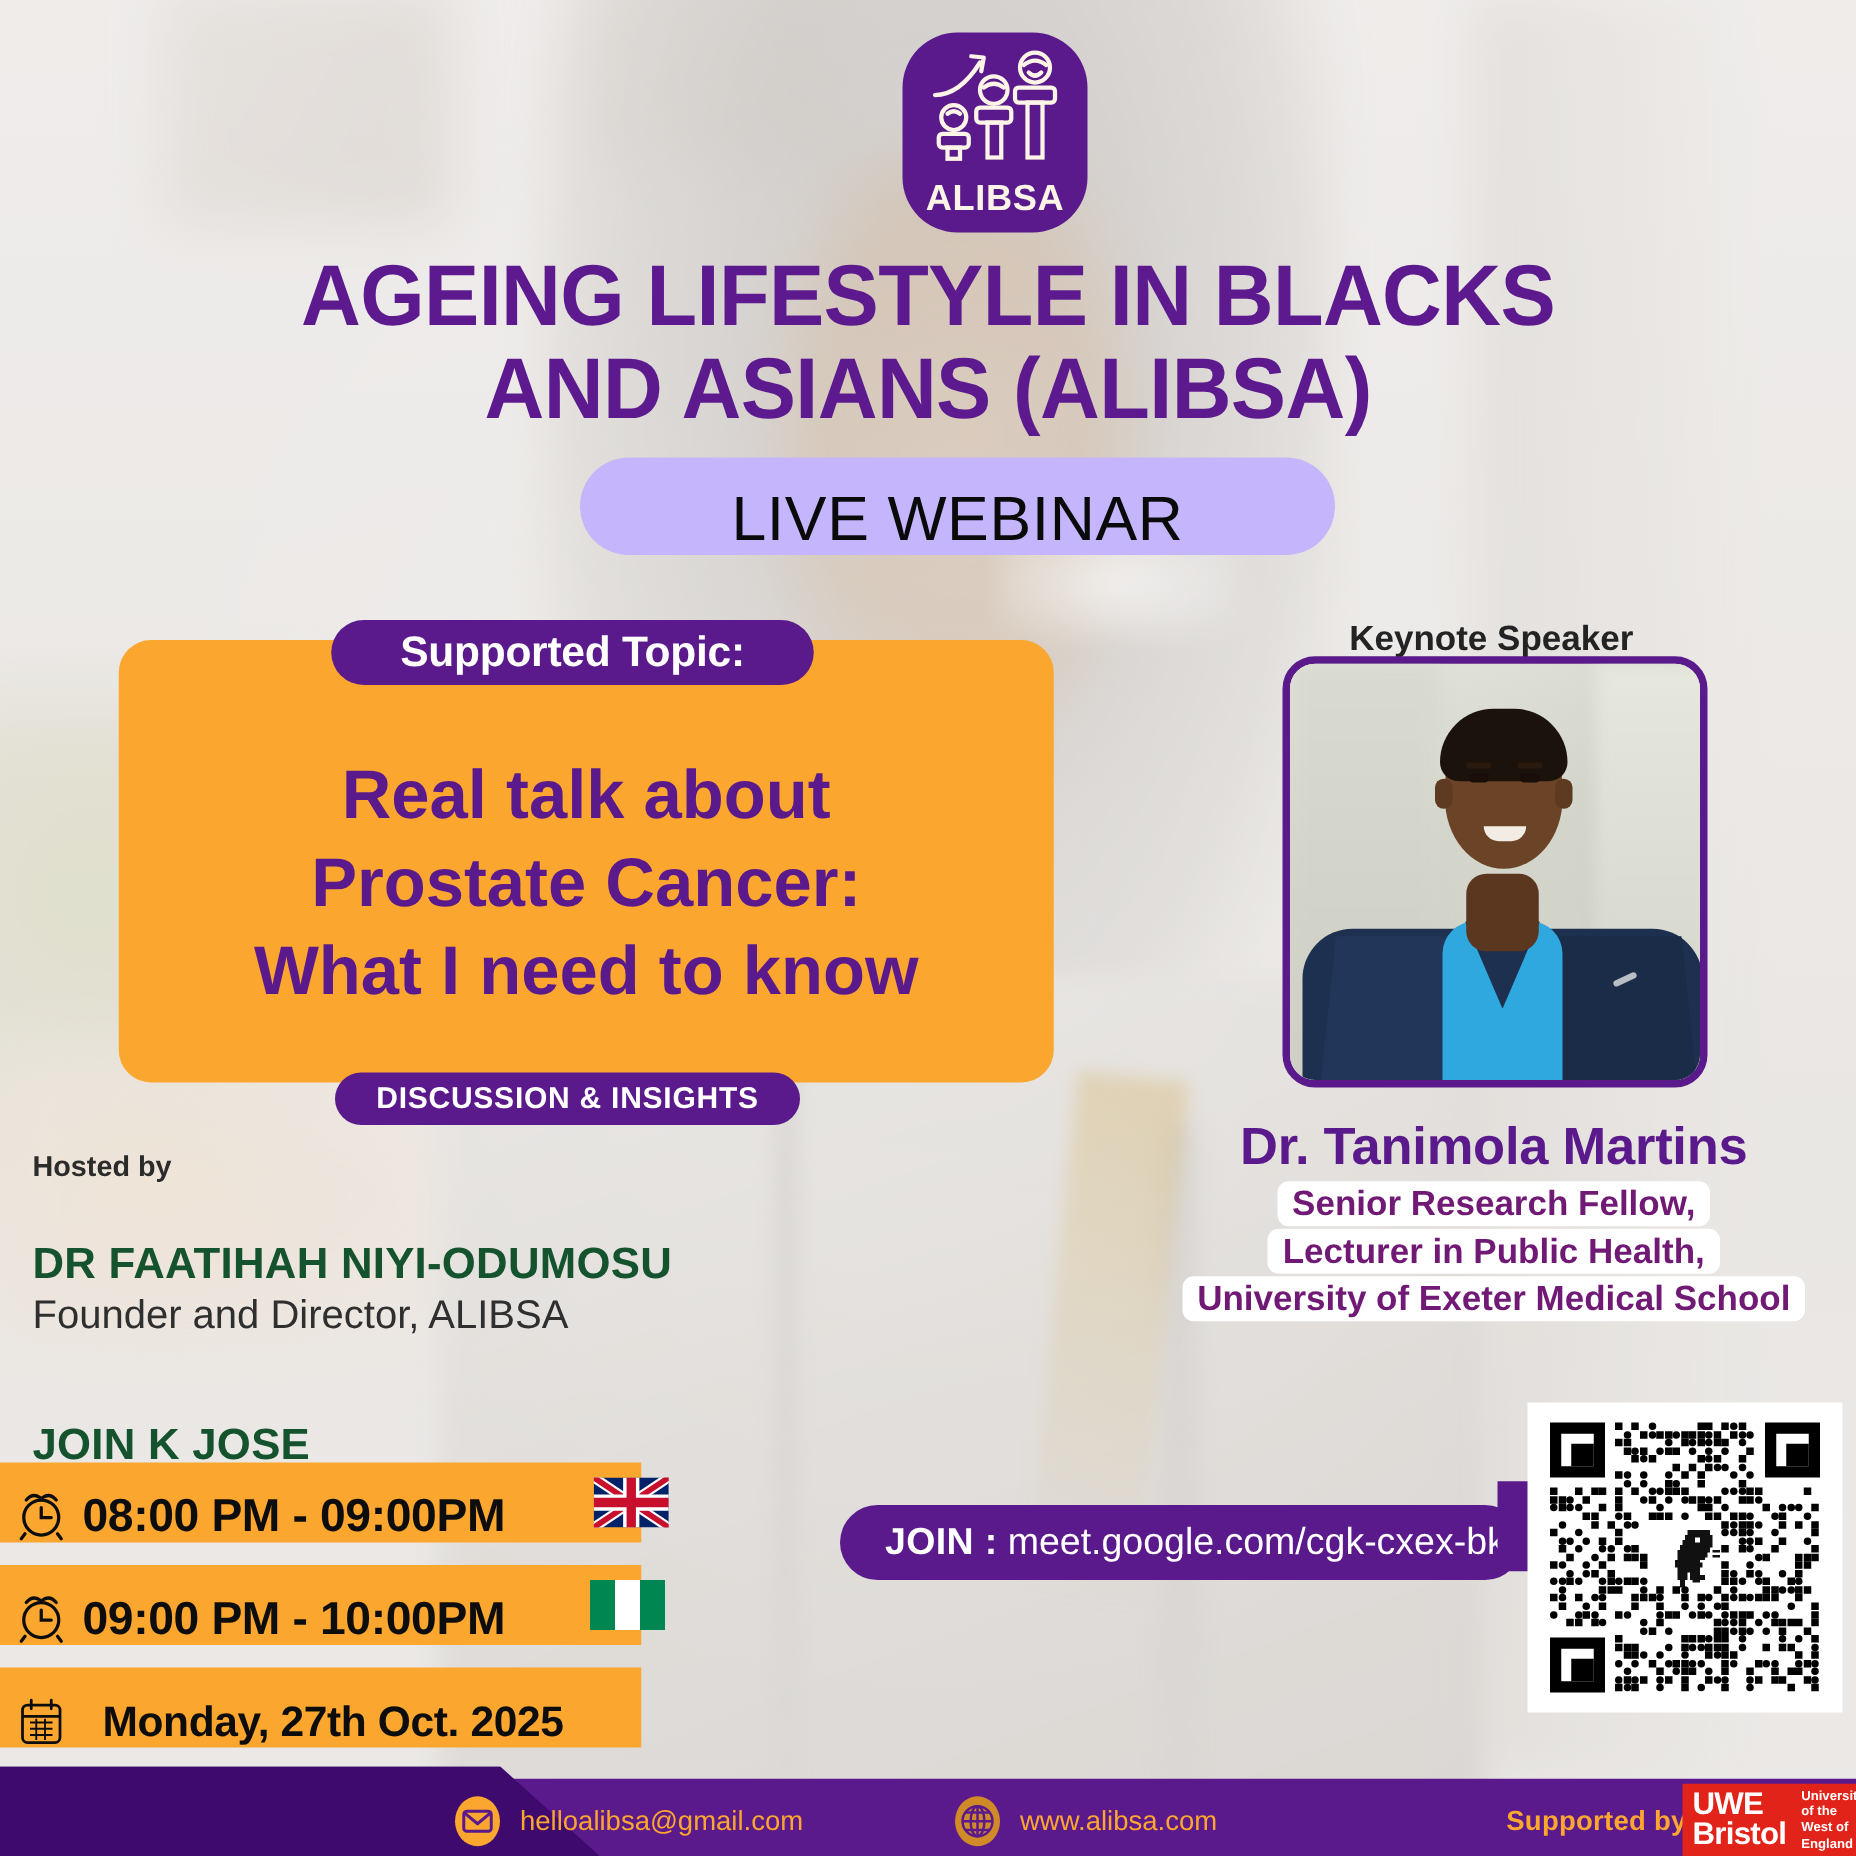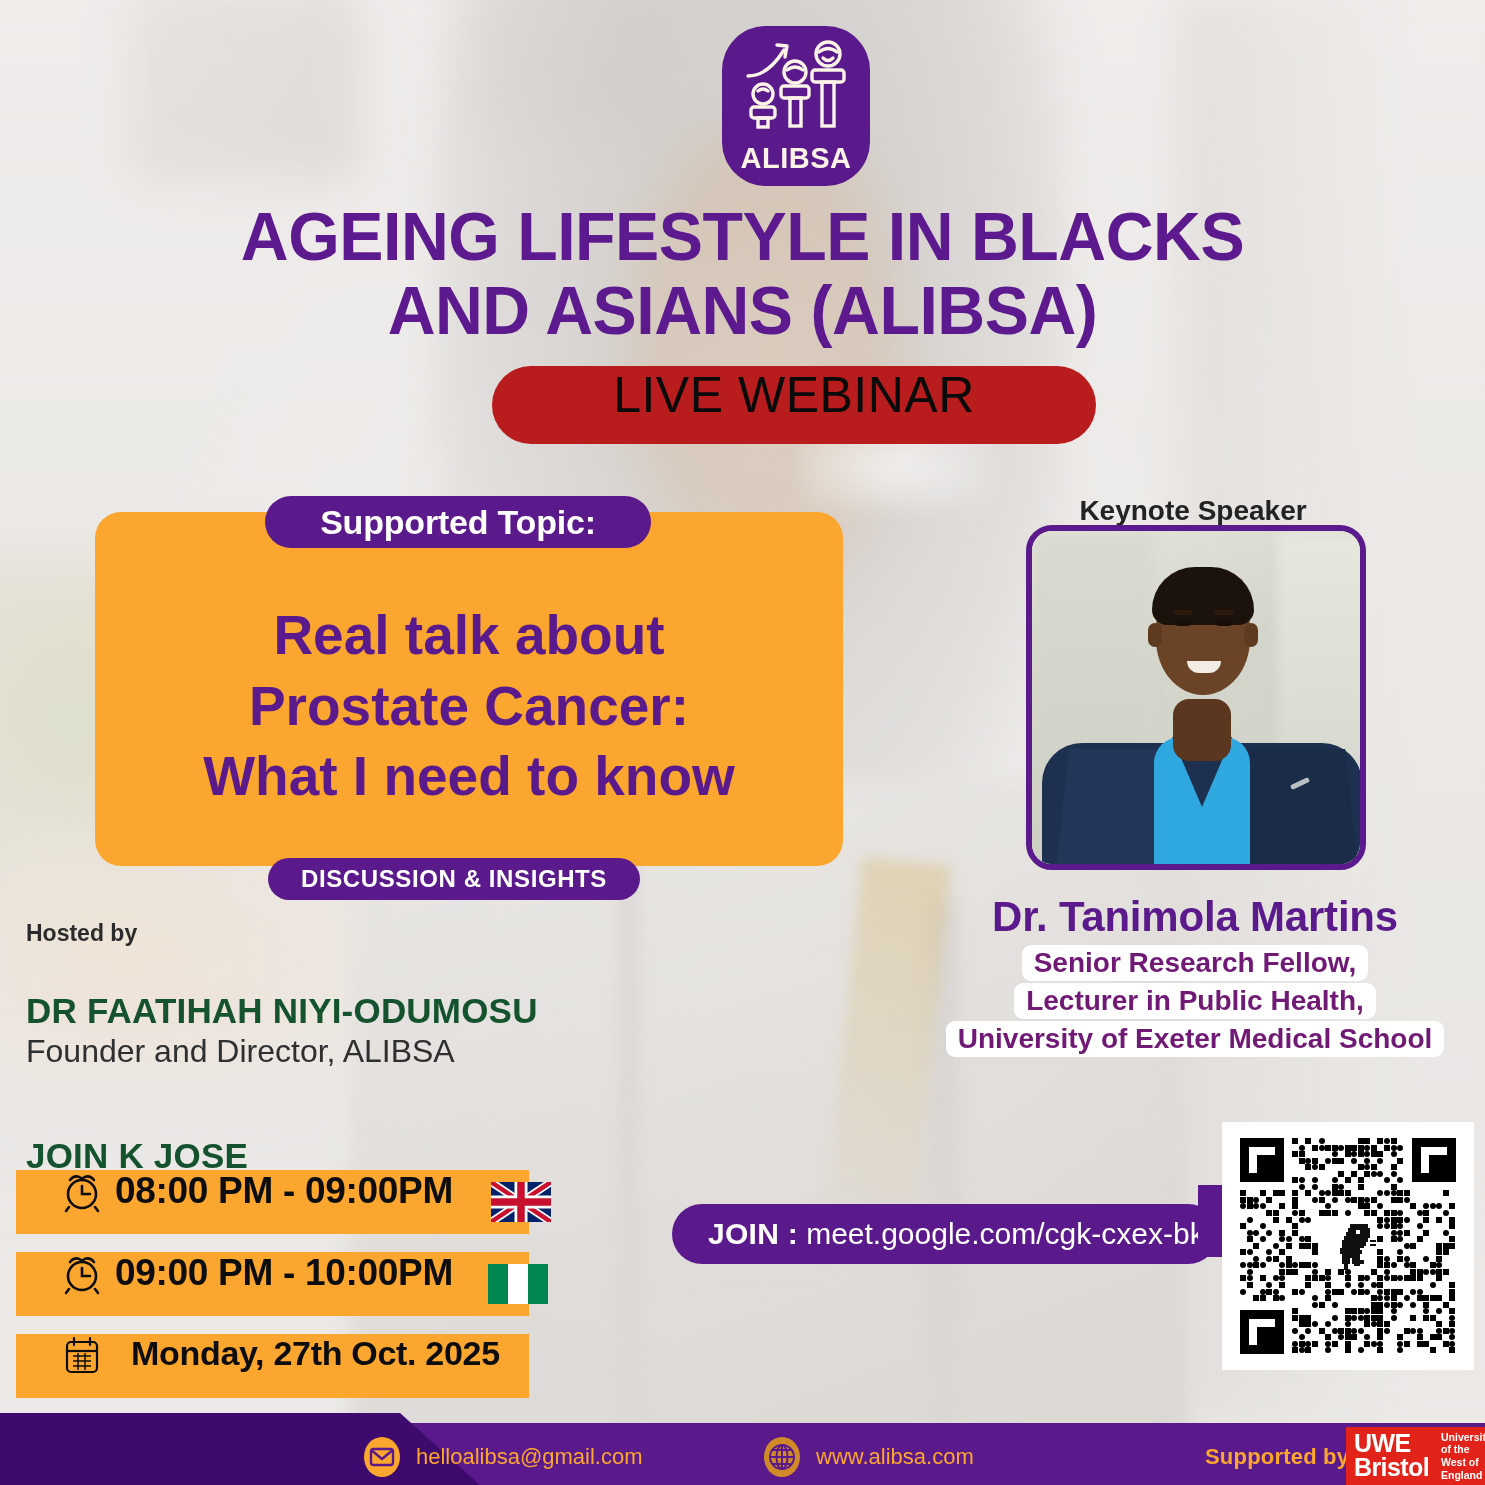--- a/index.html
+++ b/index.html
@@ -107,23 +107,23 @@
   .title{
     position:absolute; left:0; top:200px; width:1485px;
     text-align:center; color:#5C1A8E;
     font-size:69px; font-weight:bold; line-height:1.07;
     letter-spacing:-.5px;
     font-family:"Liberation Sans", sans-serif;
     transform:scaleX(.96); transform-origin:center top;
   }
 
   .livepill{
-    position:absolute; left:492px; top:366px; width:604px; height:78px;
-    background:#b91c1c; border-radius:39px;
-    display:flex; align-items:flex-start; justify-content:center;
+    position:absolute; left:464px; top:366px; width:604px; height:78px;
+    background:#c4b5fd; border-radius:39px;
+    display:flex; align-items:flex-end; justify-content:center;
   }
   .livepill span{
     color:#0a0a0a; font-size:50px; font-weight:400; letter-spacing:.5px;
     font-family:"Liberation Sans", sans-serif;
   }
 
   
   .topic-card{
     position:absolute; left:95px; top:512px; width:748px; height:354px;
     background:#FBA62E; border-radius:26px;
@@ -153,22 +153,22 @@
 
   
   .hosts{ position:absolute; left:26px; top:920px; width:640px; }
   .hosted-by{ font-size:23px; font-weight:bold; color:#2b2b2b; }
   .host-name{ font-size:35px; font-weight:bold; color:#14532d; margin-top:44px; letter-spacing:.2px; }
   .host-role{ font-size:32px; font-weight:400; color:#2f2f2f; margin-top:2px; }
   .host-gap{ height:22px; }
 
   
   .bar{
-    position:absolute; left:16px; background:#FBA62E;
-    display:flex; align-items:flex-start;padding-left:33px;
+    position:absolute; left:0; background:#FBA62E;
+    display:flex; align-items:flex-end;
   }
   .bar-time1{ top:1170px; width:513px; height:64px; }
   .bar-time2{ top:1252px; width:513px; height:64px; }
   .bar-date { top:1334px; width:513px; height:64px; }
   .bar .icon{ width:66px; display:flex; align-items:center; justify-content:center; flex:none; }
   .bar .txt{
     font-size:37px; font-weight:bold; color:#0d0d0d; letter-spacing:-.3px; white-space:nowrap;
   }
   .bar-date .txt{ font-size:34px; margin-left:16px; }
   .flag{

